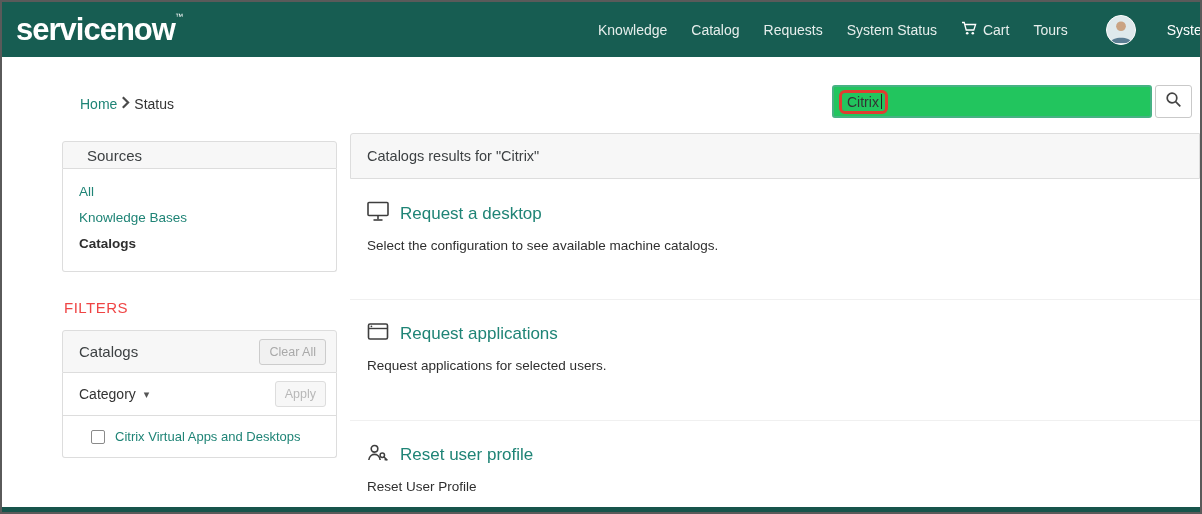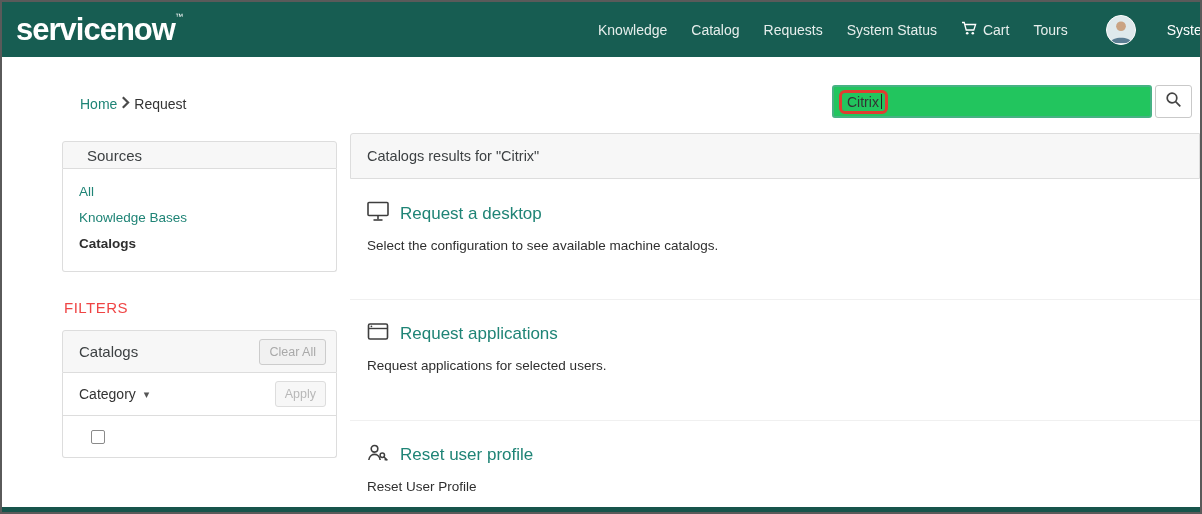--- a/index.html
+++ b/index.html
@@ -162,21 +162,21 @@
       </span>
       <span class="user-label">System Adm</span>
     </div>
   </div>
 
   <div class="breadcrumb">
     <span class="crumb-link">Home</span>
     <span><svg width="9" height="13" viewBox="0 0 9 13">
           <path d="M1.8 1.2l5.3 5.3-5.3 5.3" fill="none" stroke="#4a4a4a" stroke-width="2.2"></path>
         </svg></span>
-    <span class="crumb-current">Request</span>
+    <span class="crumb-current">Status</span>
   </div>
 
   <div class="search-input">
     <span class="annotation-box">
       <span class="txt">Citrix</span>
       <span class="caret"></span>
     </span>
   </div>
   <div class="search-btn">
     <span><svg width="17" height="17" viewBox="0 0 17 17">
@@ -205,20 +205,21 @@
     </div>
     <div class="filter-row">
       <span class="category-trigger">
         <span>Category</span>
         <span class="dd-caret">▾</span>
       </span>
       <button class="btn-disabled btn-apply">Apply</button>
     </div>
     <div class="option-row">
       <span class="checkbox"></span>
+      <span class="option-label">Citrix Virtual Apps and Desktops</span>
     </div>
   </div>
 
   <div class="results-panel">
     <div class="panel-header">
       <span>Catalogs results for "Citrix"</span>
     </div>
 
     <div class="result-item">
       <div class="result-title-row">

